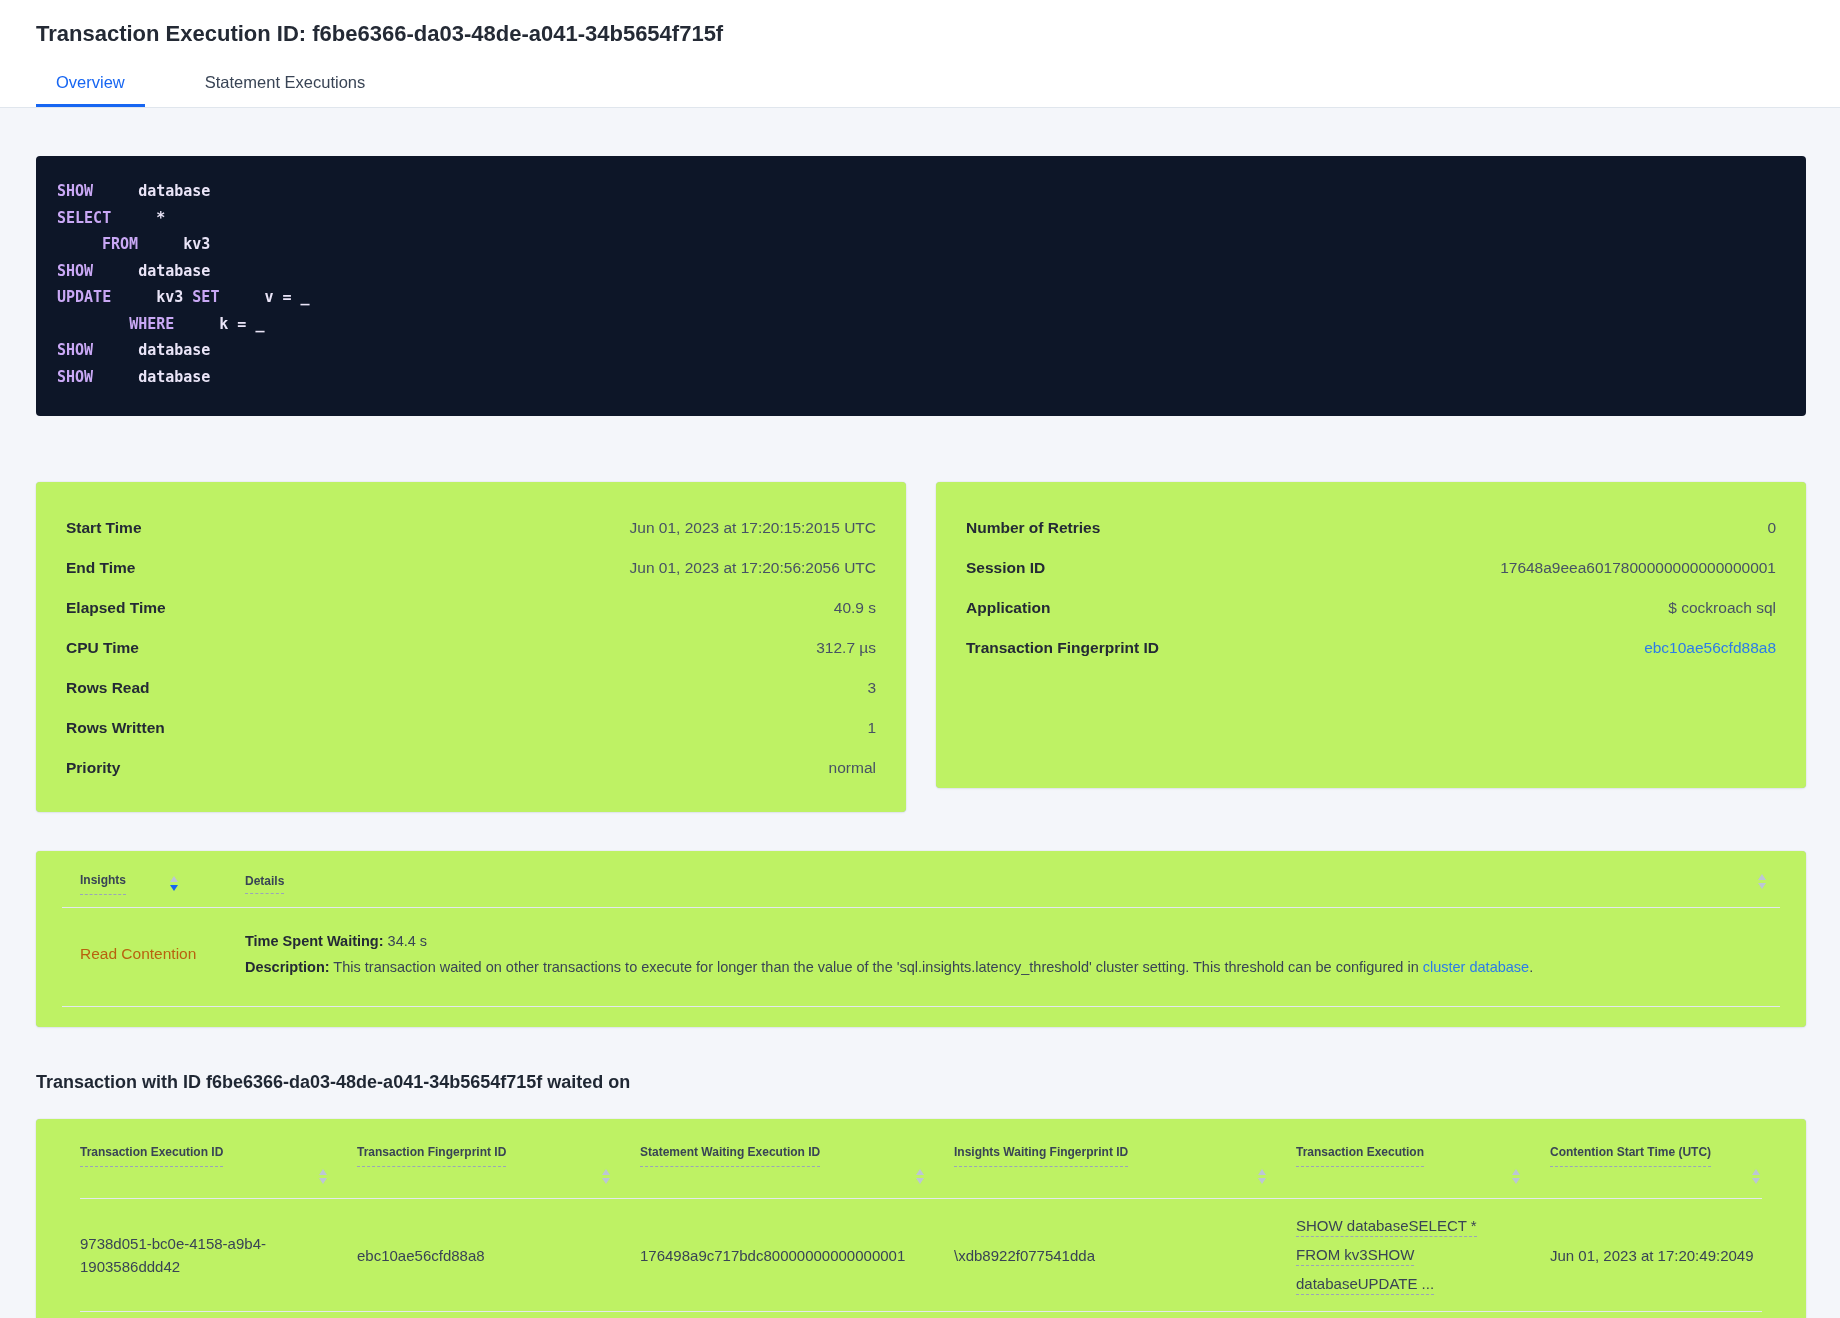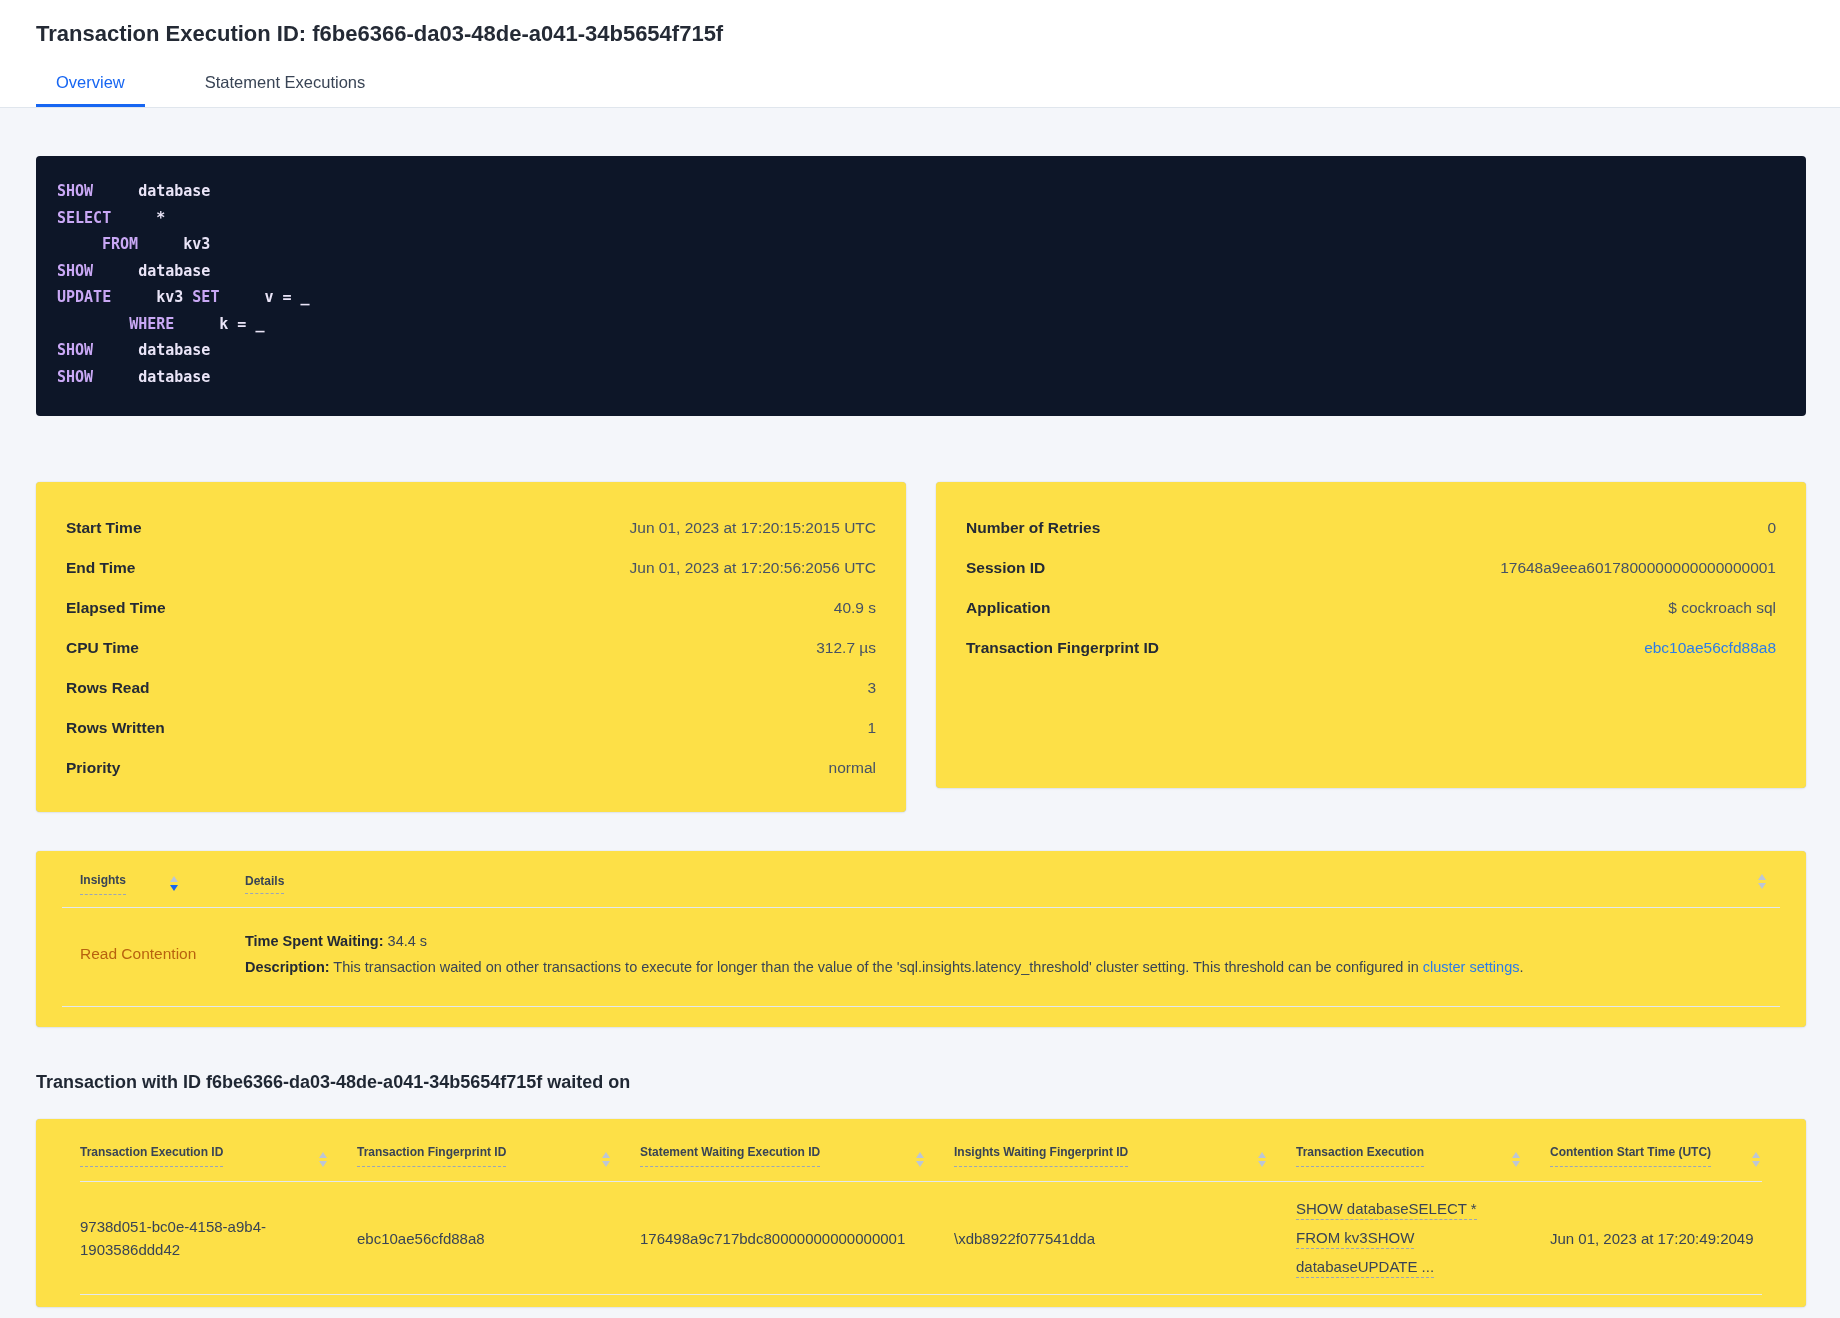--- a/index.html
+++ b/index.html
@@ -27,21 +27,21 @@
     margin-top:48px; background:#0d1628; border-radius:4px;
     padding:22px 24px 26px 21px;
     font-family:"DejaVu Sans Mono", monospace;
     font-size:15px; line-height:26.5px; font-weight:600;
   }
   .sql-line { white-space:pre; }
   .sql-line .kw { color:#c9a8f5; }
   .sql-line .pl { color:#e9e4f7;padding-left:36px; }
 
   
-  .card { background:#fde047; border-radius:4px; box-shadow:0 0 1px rgba(67,90,111,.4), 0 1px 2px rgba(67,90,111,.08); }
+  .card { background:#bef264; border-radius:4px; box-shadow:0 0 1px rgba(67,90,111,.4), 0 1px 2px rgba(67,90,111,.08); }
   .cards-row { display:flex; gap:30px; margin-top:66px; align-items:flex-start; }
   .stats-card { flex:1; padding:26px 30px 24px 30px; }
   .stats-card.session-card { min-height:306px; }
   .stat-row { display:flex; justify-content:space-between; align-items:baseline; padding:10px 0; font-size:15.5px; line-height:20px; }
   .stat-label { font-weight:700; color:#242a35; }
   .stat-value { color:#475264; text-align:right; }
   a.fp-link, a.text-link { color:#2b7ce9; text-decoration:none; cursor:pointer; }
 
   
   .insights-card { margin-top:39px; padding:0 26px 20px 26px; }
@@ -60,21 +60,21 @@
   .tri.up { border-bottom:6px solid #bcc6d6; }
   .tri.down { border-top:6px solid #bcc6d6; }
   .tri.down.active { border-top-color:#1766f2; }
   .sort-far-right { margin-left:auto; margin-right:14px; margin-top:3px; }
 
   
   .waited-heading { margin:44px 0 0 0; font-size:18px; line-height:22px; font-weight:700; color:#1f2733; }
   .waited-card { margin-top:26px; padding:0 44px 12px 44px; }
   .w-grid { display:grid; grid-template-columns:277px 283px 314px 342px 254px 1fr; }
   .w-header { padding:24px 0 14px 0; border-bottom:1px solid #e3e8ef; align-items:start; }
-  .w-th { display:flex; align-items:flex-end; }
+  .w-th { display:flex; align-items:flex-start;flex-direction:column; }
   .w-th .sort { margin-left:auto; margin-right:30px; margin-top:2px; }
   .w-th.last .sort { margin-right:2px; }
   .w-row { padding:16px 0; border-bottom:1px solid #e3e8ef; align-items:center; min-height:96px; }
   .w-cell { font-size:15px; line-height:23px; color:#394455; padding-right:40px; word-break:break-word; }
   .w-cell.last { padding-right:0; }
   .exec-cell { cursor:pointer; }
   .exec-line { display:table; white-space:nowrap; border-bottom:1px dashed #9aa5b8; line-height:21px; margin-bottom:7px; color:#394455; }
   .exec-line:last-child { margin-bottom:0; }
 </style>
 </head>
@@ -171,21 +171,21 @@
         </div>
         <span class="sort sort-far-right">
           <i class="tri up"></i>
             <i class="tri down"></i>
         </span>
       </div>
       <div class="ins-row">
         <div class="insight-hc">Read Contention</div>
         <div class="ins-details">
           <div class="detail-line"><b>Time Spent Waiting:</b><span> 34.4 s</span></div>
-          <div class="detail-line"><b>Description:</b><span> This transaction waited on other transactions to execute for longer than the value of the 'sql.insights.latency_threshold' cluster setting. This threshold can be configured in </span><a class="text-link">cluster settings</a><span>.</span></div>
+          <div class="detail-line"><b>Description:</b><span> This transaction waited on other transactions to execute for longer than the value of the 'sql.insights.latency_threshold' cluster setting. This threshold can be configured in </span><a class="text-link">cluster database</a><span>.</span></div>
         </div>
       </div>
     </div>
 
     <h2 class="waited-heading">Transaction with ID f6be6366-da03-48de-a041-34b5654f715f waited on</h2>
 
     <div class="card waited-card">
       <div class="w-grid w-header">
         <div class="w-th">
           <span class="th-label">Transaction Execution ID</span>

